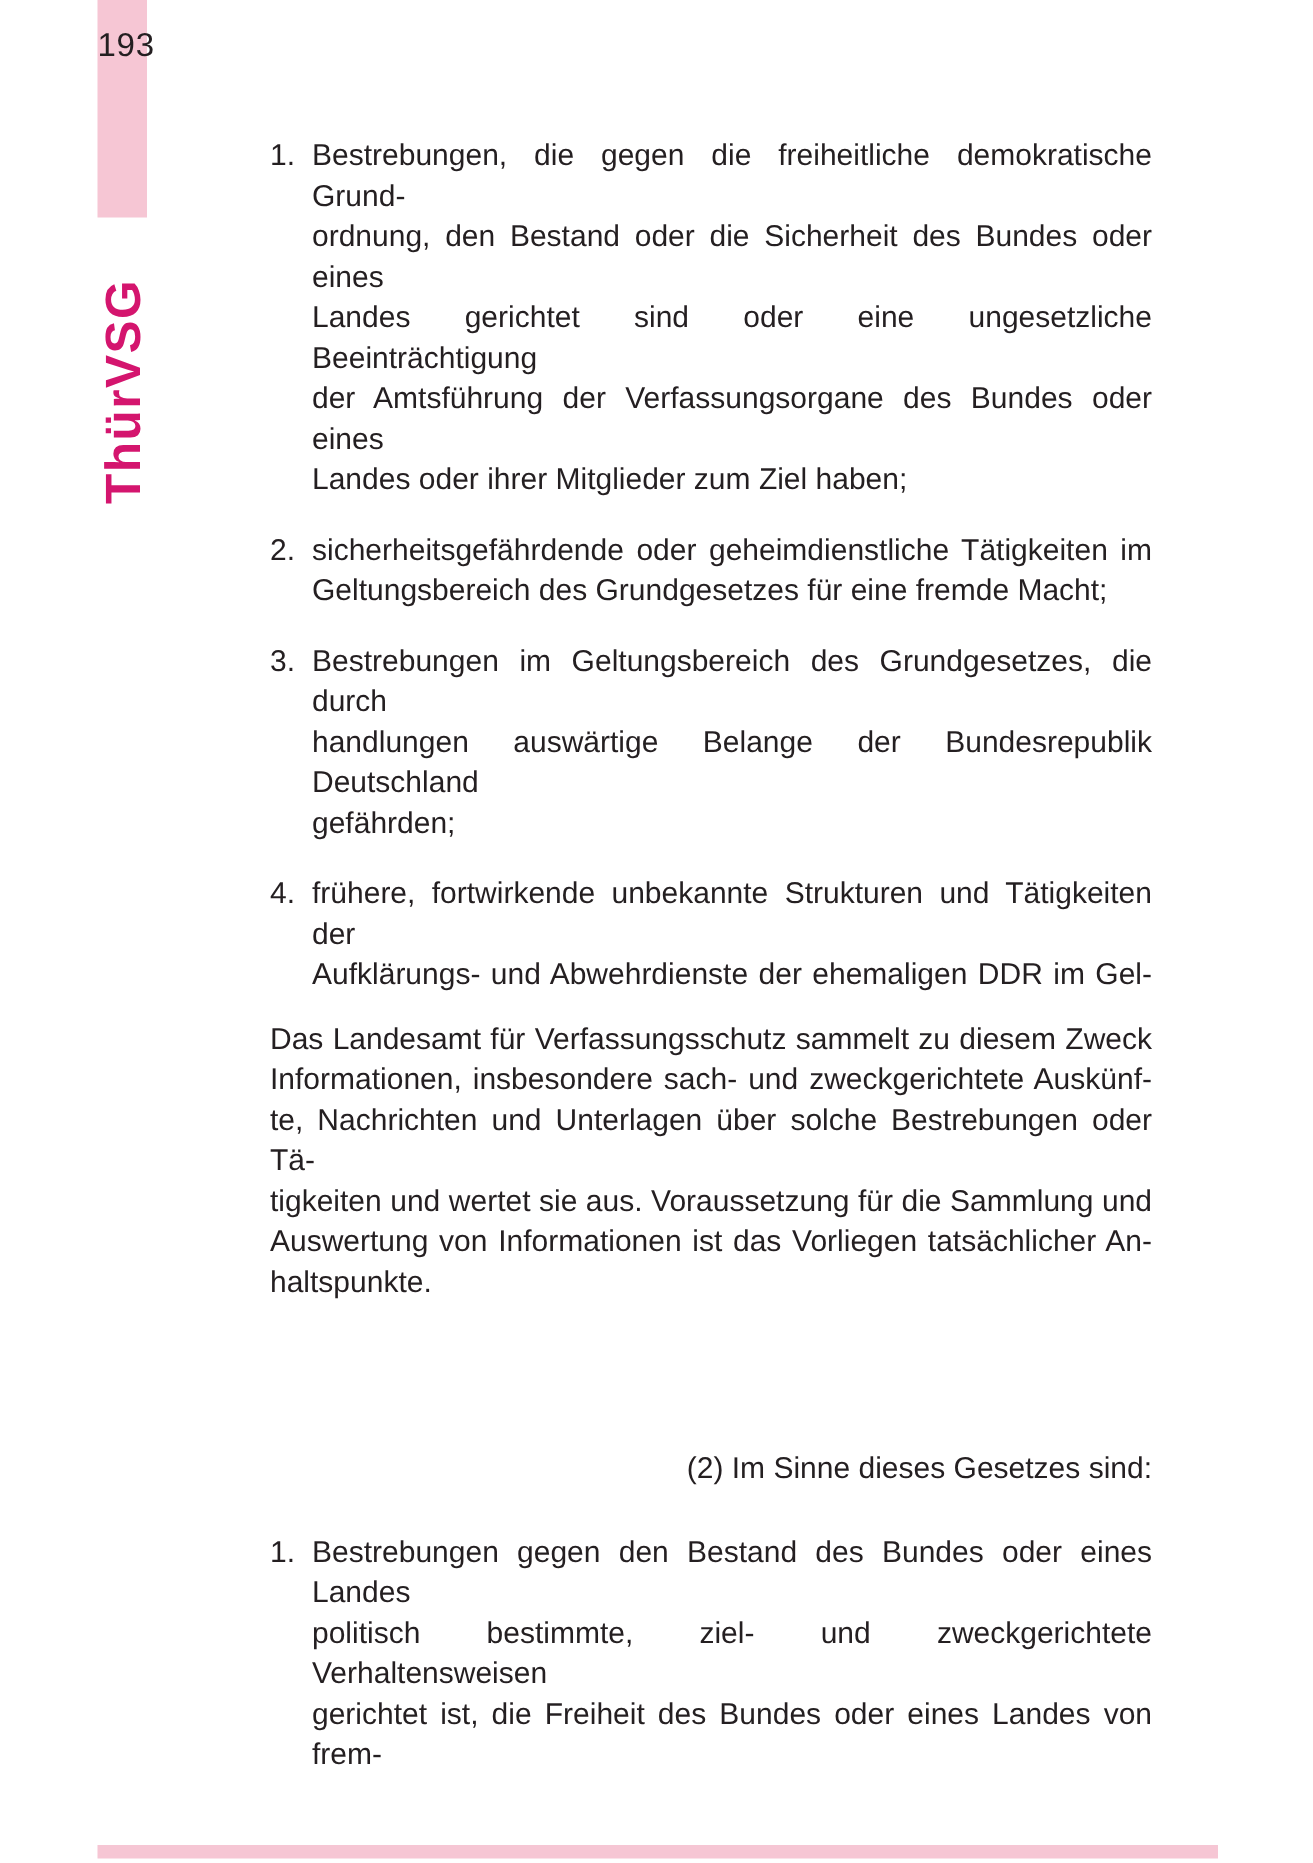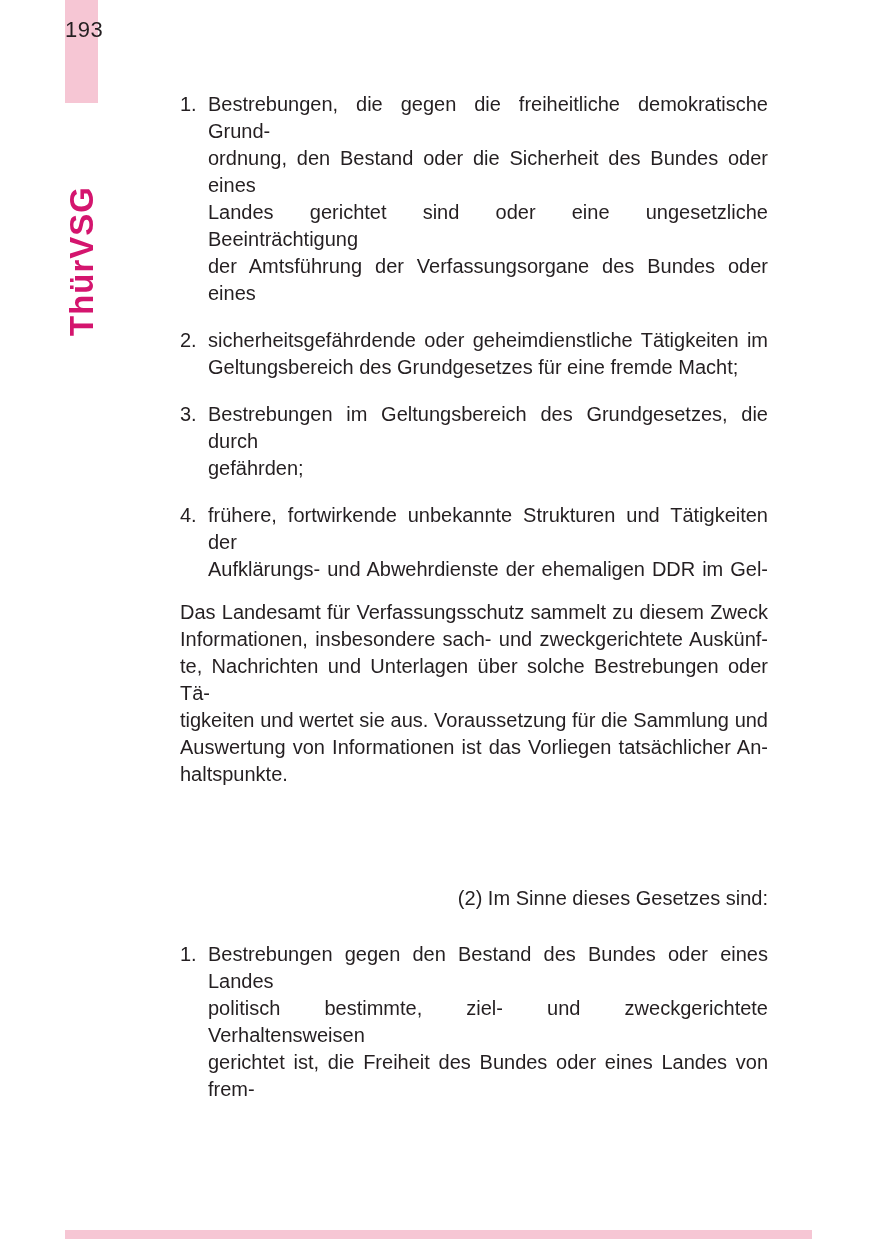--- a/index.html
+++ b/index.html
@@ -17,21 +17,21 @@
     font-family: "Liberation Sans", sans-serif;
     color: var(--text-color);
   }
 
   
   .tab {
     position: absolute;
     left: 65px;
     top: 0;
     width: 33px;
-    height: 103px;
+    height: 145px;
     background: var(--tab-pink);
   }
   .page-num {
     padding-top: 17px;
     text-align: center;
     font-size: 22px;
     letter-spacing: 0.5px;
     color: var(--text-color);
   }
 
@@ -101,29 +101,31 @@
 <div class="side-label">ThürVSG</div>
 
 <main class="content">
   <div class="list-1">
       <div class="item">
         <span class="num">1.</span>
         <div class="line">Bestrebungen, die gegen die freiheitliche demokratische Grund-</div>
         <div class="line">ordnung, den Bestand oder die Sicherheit des Bundes oder eines</div>
         <div class="line">Landes gerichtet sind oder eine ungesetzliche Beeinträchtigung</div>
         <div class="line">der Amtsführung der Verfassungsorgane des Bundes oder eines</div>
+        <div class="line last">Landes oder ihrer Mitglieder zum Ziel haben;</div>
       </div>
       <div class="item">
         <span class="num">2.</span>
         <div class="line">sicherheitsgefährdende oder geheimdienstliche Tätigkeiten im</div>
         <div class="line last">Geltungsbereich des Grundgesetzes für eine fremde Macht;</div>
       </div>
       <div class="item">
         <span class="num">3.</span>
         <div class="line">Bestrebungen im Geltungsbereich des Grundgesetzes, die durch</div>
+        <div class="line">handlungen auswärtige Belange der Bundesrepublik Deutschland</div>
         <div class="line last">gefährden;</div>
       </div>
       <div class="item">
         <span class="num">4.</span>
         <div class="line">frühere, fortwirkende unbekannte Strukturen und Tätigkeiten der</div>
         <div class="line">Aufklärungs- und Abwehrdienste der ehemaligen DDR im Gel-</div>
       </div>
     </div>
   <div class="paragraph">
       <div class="line">Das Landesamt für Verfassungsschutz sammelt zu diesem Zweck</div>

